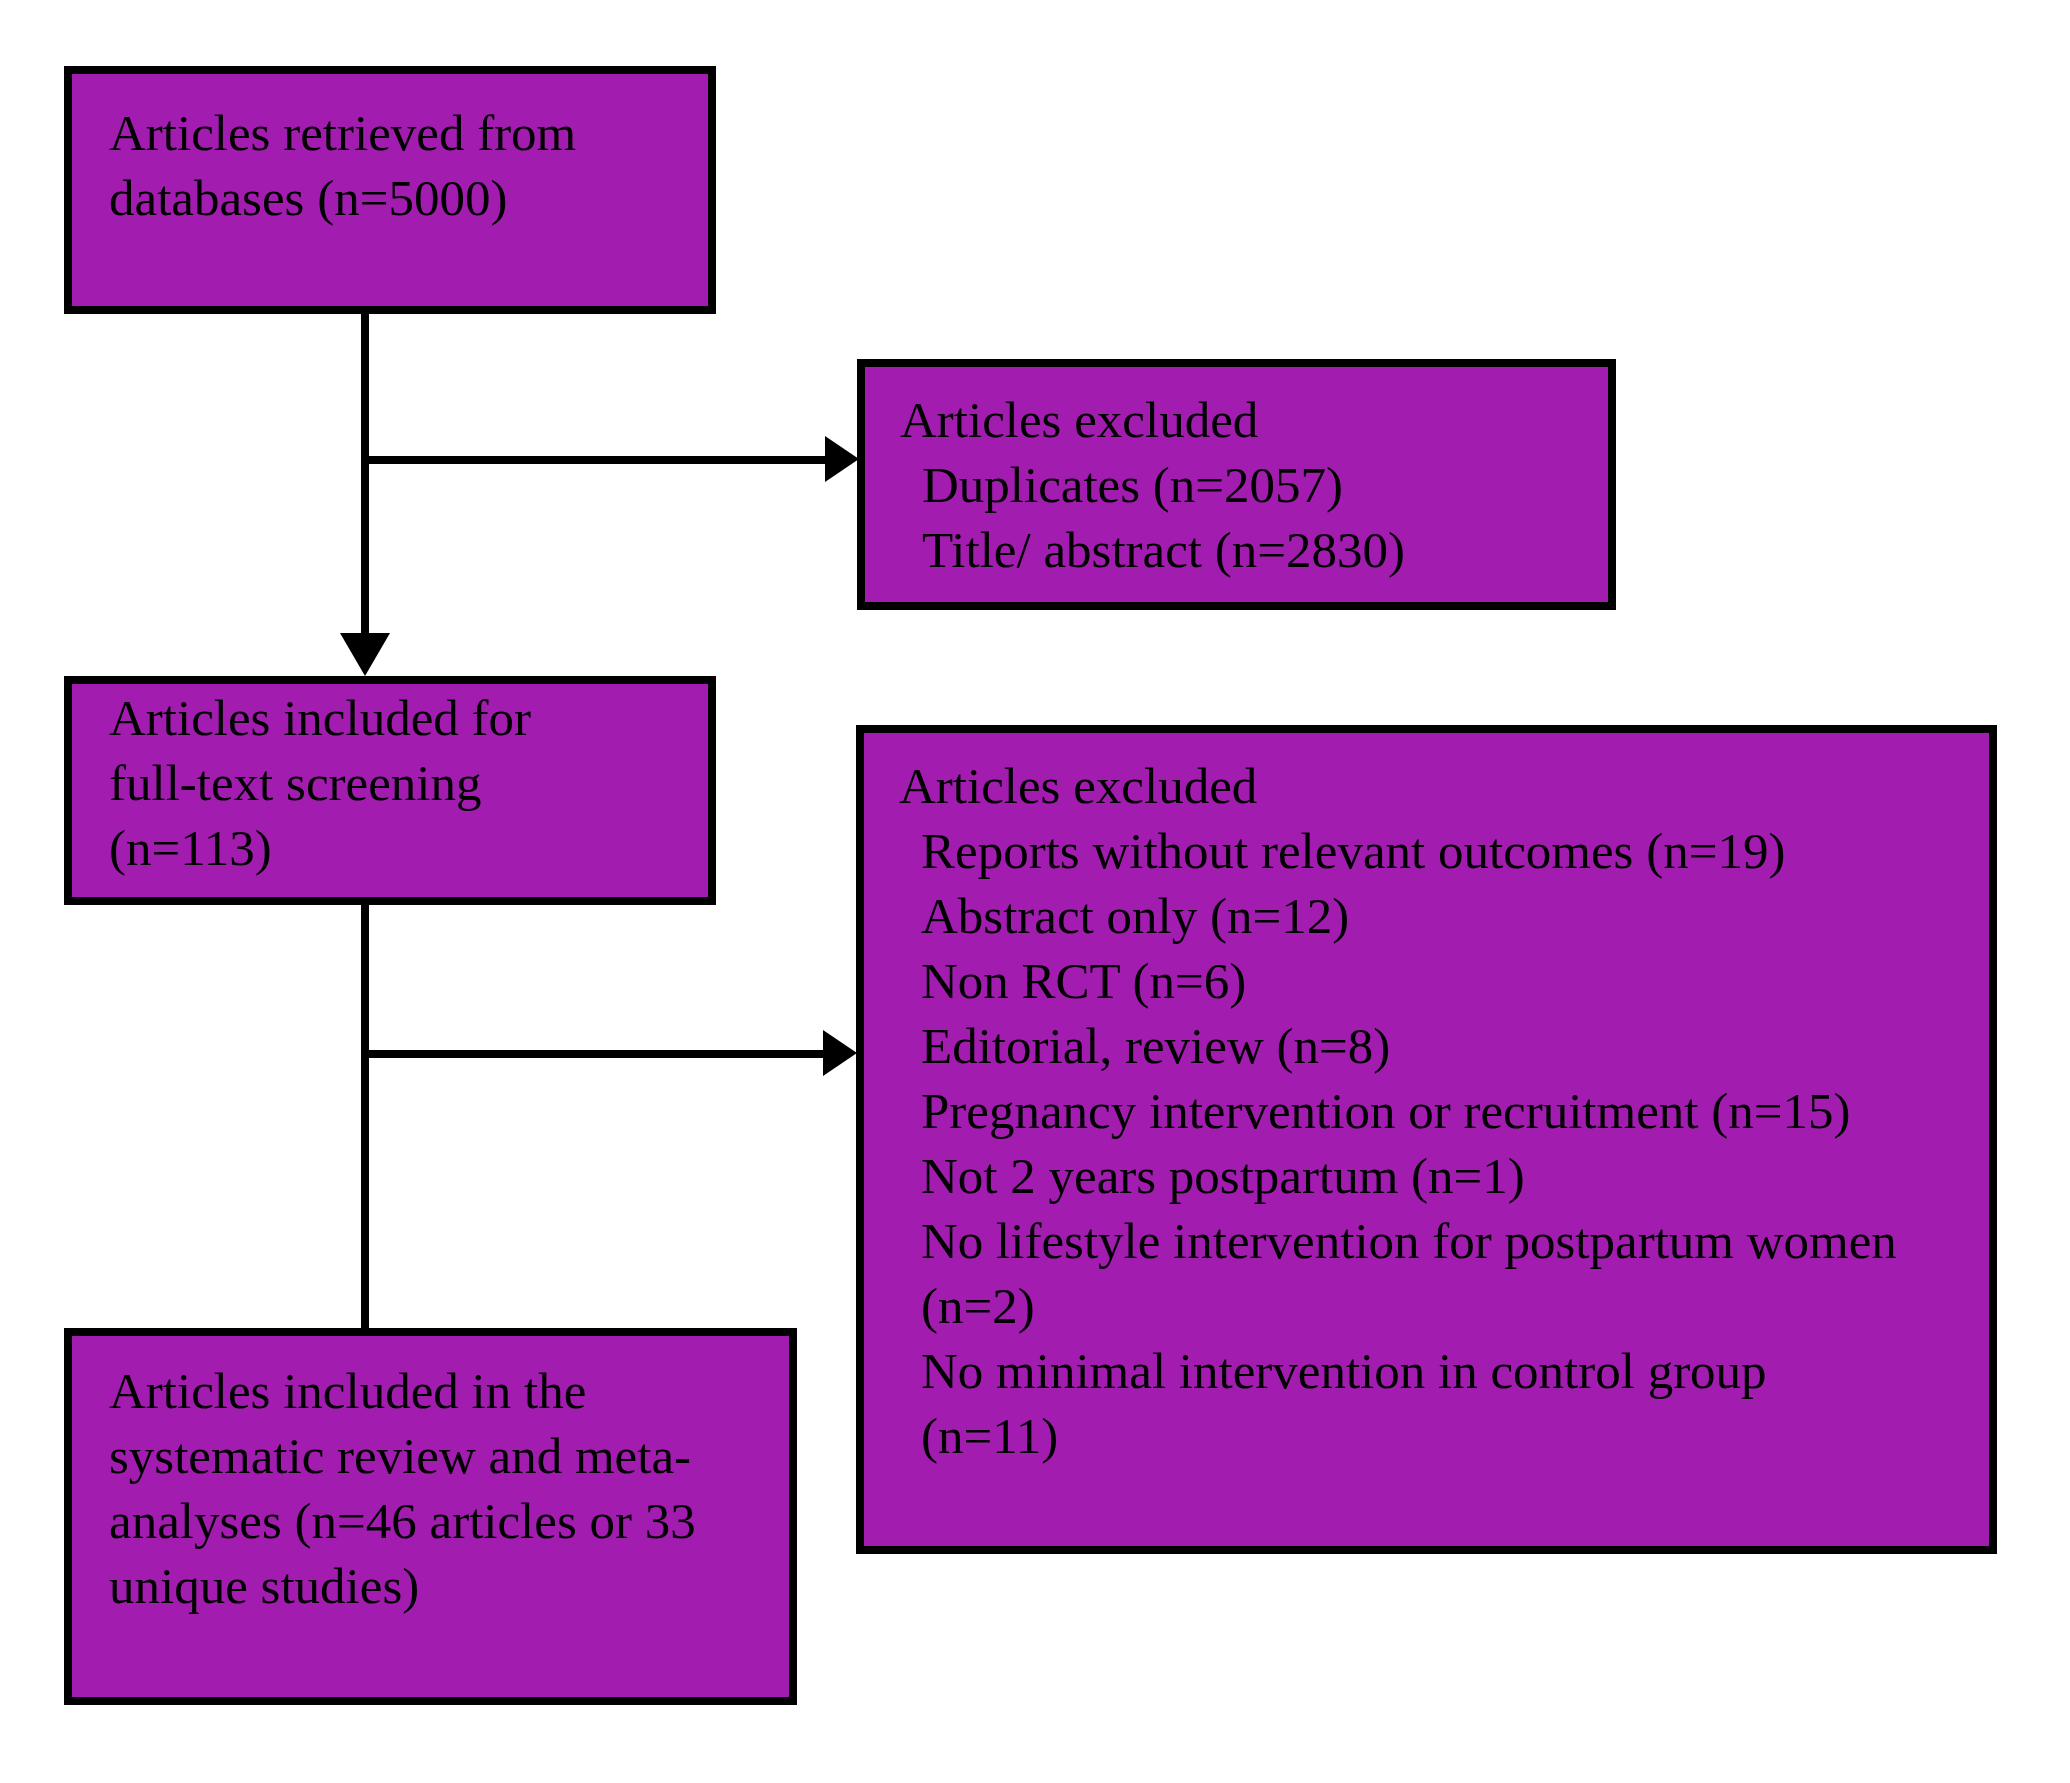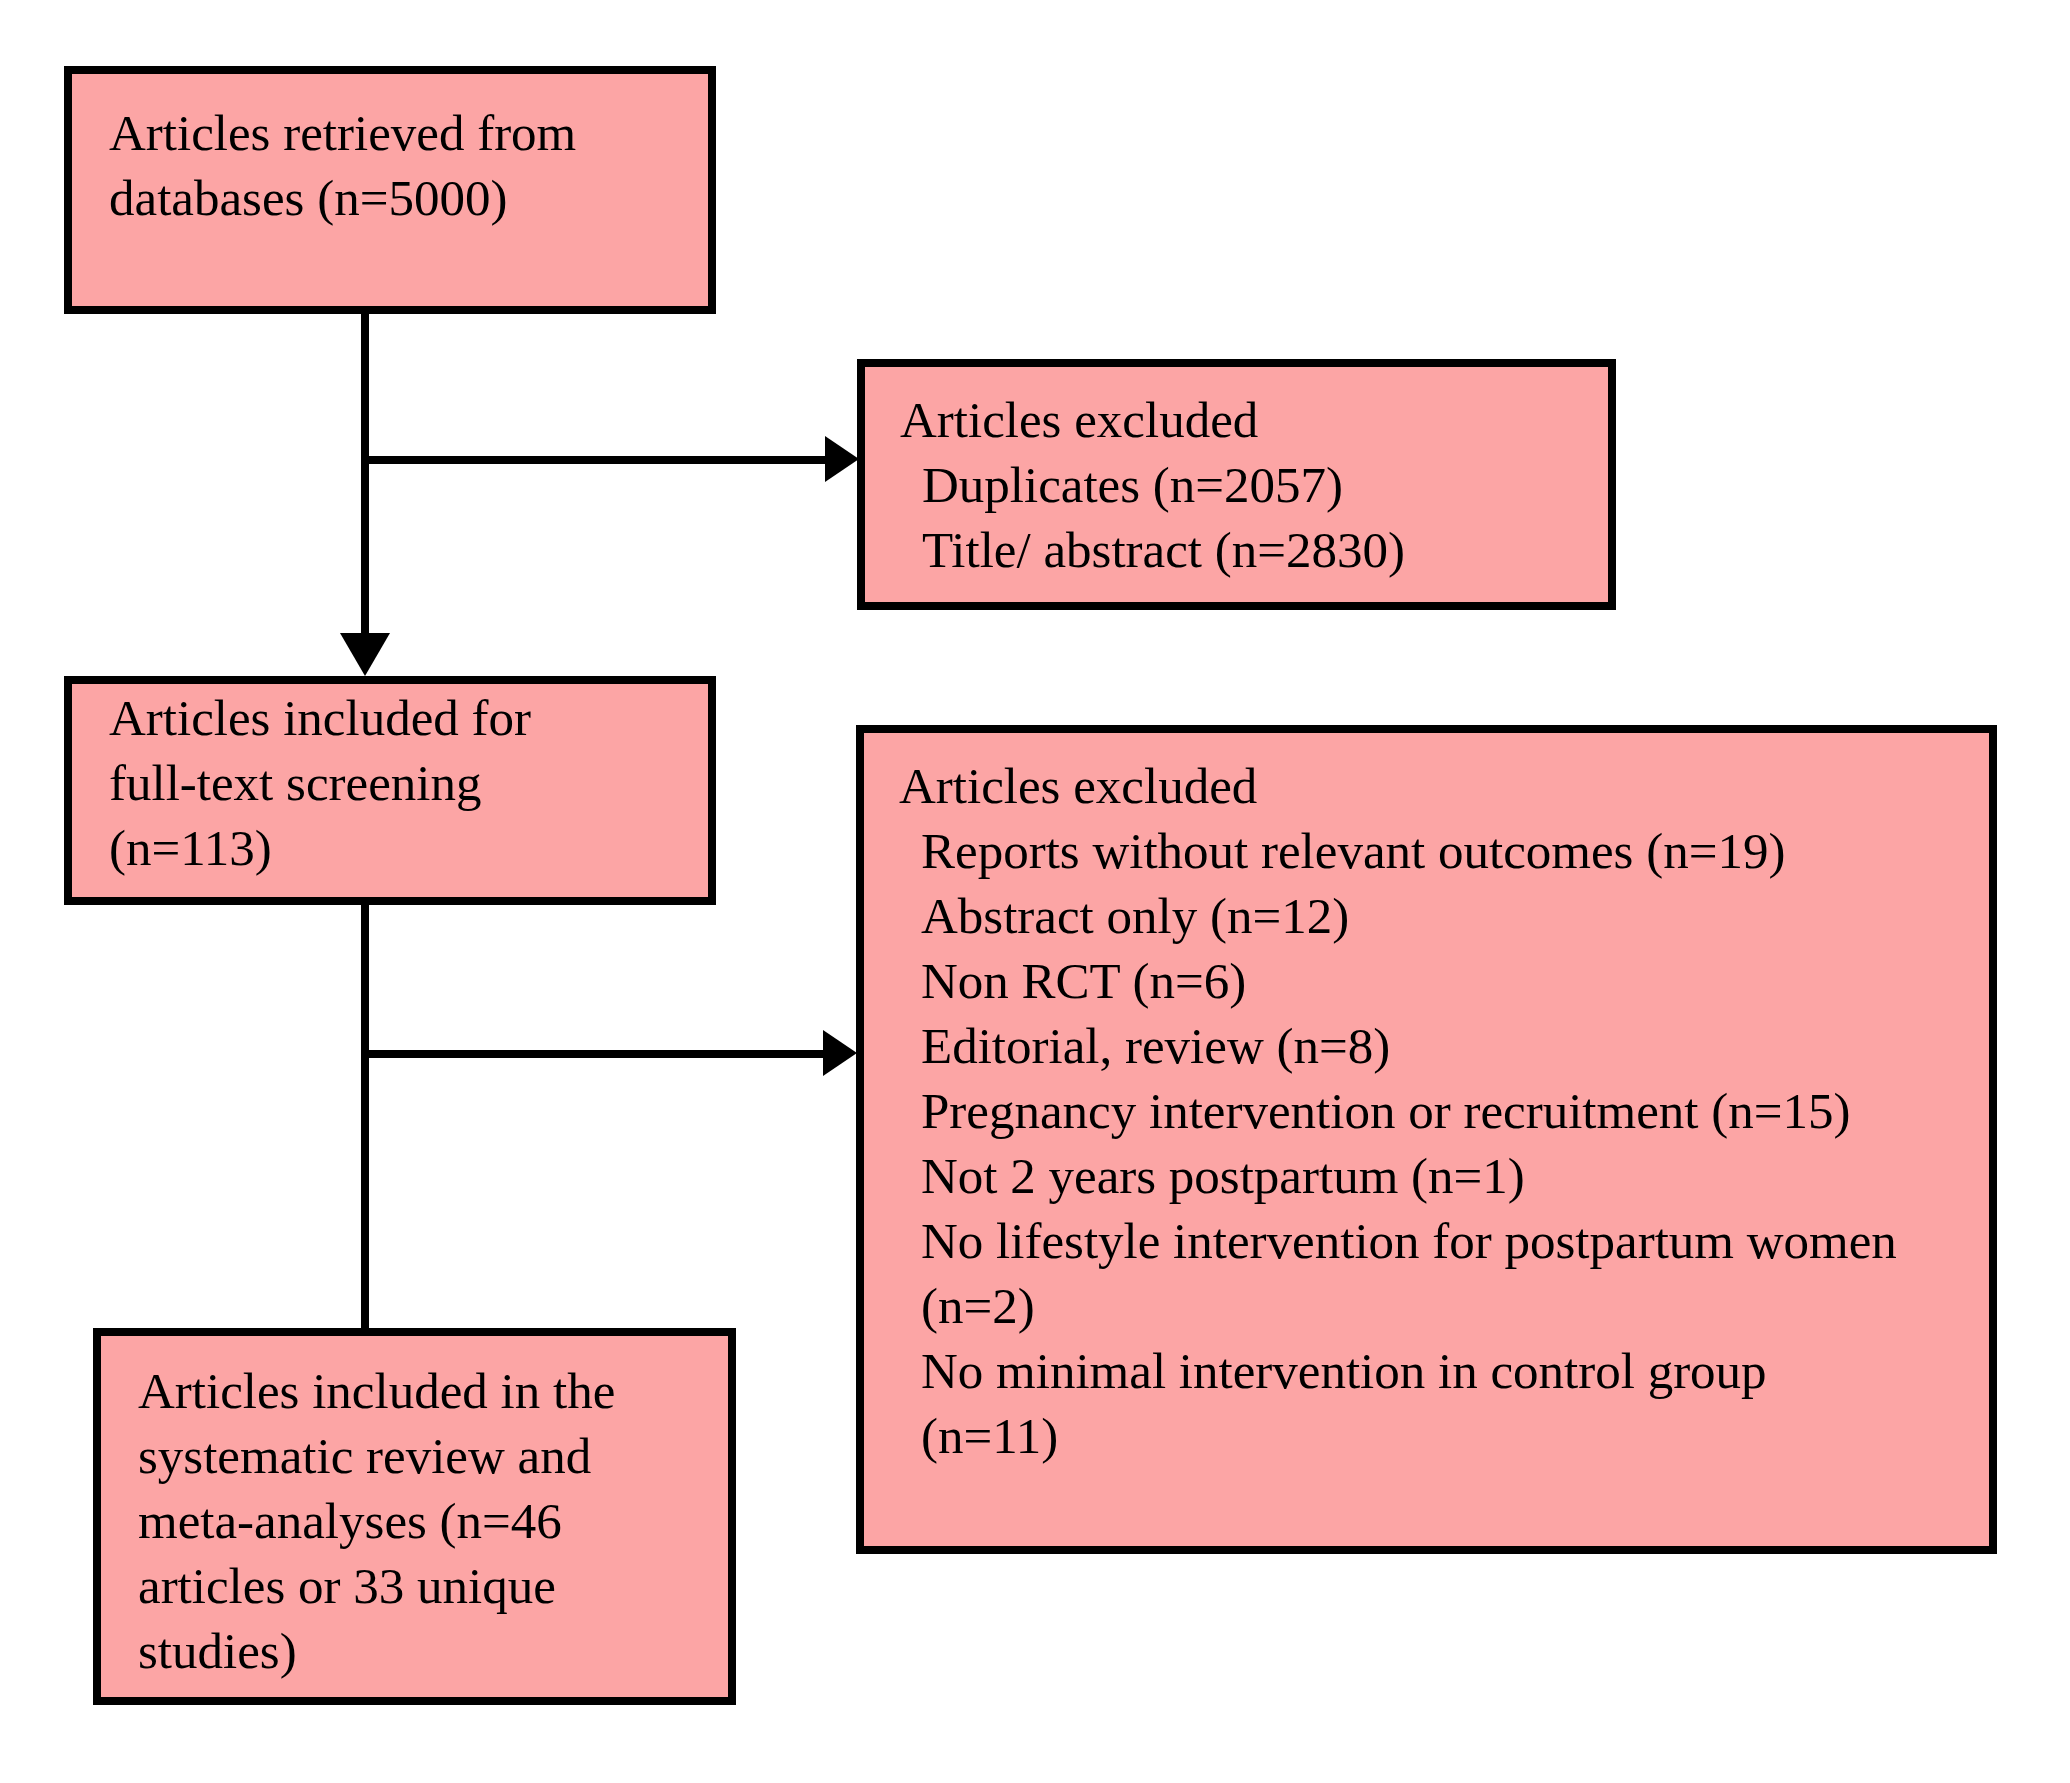--- a/index.html
+++ b/index.html
@@ -13,21 +13,21 @@
     height: 1783px;
     background: #ffffff;
     font-family: "Liberation Serif", serif;
     color: #000000;
     overflow: hidden;
   }
   .fbox {
     position: absolute;
     box-sizing: border-box;
     border: 8px solid #000000;
-    background: #fca5a5;
+    background: #a21caf;
     font-size: 51px;
     line-height: 65px;
     color: #000000;
   }
   #box-retrieved {
     left: 64px; top: 66px; width: 652px; height: 248px;
     padding: 26.6px 106px 0 37px;
   }
   #box-excluded-screening {
     left: 857px; top: 359px; width: 759px; height: 251px;
@@ -35,23 +35,22 @@
   }
   #box-fulltext {
     left: 64px; top: 676px; width: 652px; height: 229px;
     padding: 2px 133px 0 37px;
   }
   #box-excluded-fulltext {
     left: 856px; top: 725px; width: 1141px; height: 829px;
     padding: 21px 89px 0 35px;
   }
   #box-included {
-    left: 64px; top: 1328px; width: 643px; height: 377px;
+    left: 64px; top: 1328px; width: 733px; height: 377px;
     padding: 23px 75px 0 37px;
-    margin-left: 29px;
   }
   .excl-item { margin-left: 22px; }
   #box-excluded-screening .excl-item { }
 
   .shaft-v {
     position: absolute;
     width: 8px;
     background: #000000;
   }
   .shaft-h {

